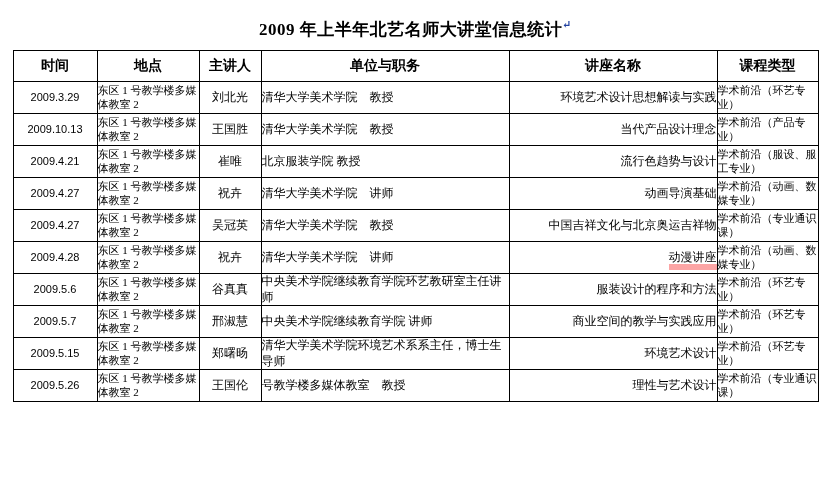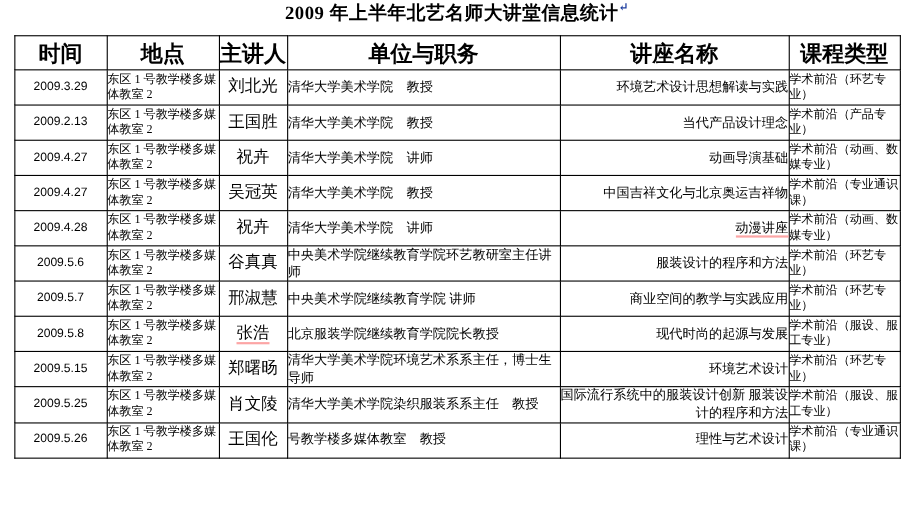--- a/index.html
+++ b/index.html
@@ -19,58 +19,58 @@
     height: 483px;
     position: relative;
     box-sizing: border-box;
     padding: 0;
   }
   .doc-title {
     text-align: center;
     font-size: 17px;
     font-weight: bold;
     letter-spacing: 0.5px;
-    padding: 0 0 9px 0;
+    padding: 18px 0 9px 0;
     font-family: "Liberation Serif", "DejaVu Serif", serif;
   }
   table.info-table {
     border-collapse: collapse;
     margin: 0 auto;
     width: 805px;
     table-layout: fixed;
   }
   table.info-table th,
   table.info-table td {
     border: 1px solid #000000;
     padding: 0;
     vertical-align: middle;
   }
   table.info-table th {
-    font-size: 20px;
+    font-size: 14px;
     font-weight: bold;
     text-align: center;
     height: 30px;
     font-family: "Liberation Serif", "DejaVu Serif", serif;
   }
   td.c-time {
     font-size: 11px;
     text-align: center;
     font-family: "Liberation Sans", sans-serif;
     padding: 2px 1px;
     line-height: 1.25;
   }
   td.c-place {
     font-size: 11px;
     text-align: left;
     padding: 2px 3px;
     line-height: 1.25;
     font-family: "Liberation Serif", "DejaVu Serif", serif;
   }
   td.c-speaker {
-    font-size: 15px;
+    font-size: 12px;
     text-align: center;
     padding: 2px 2px;
     line-height: 1.25;
     font-family: "Liberation Serif", "DejaVu Serif", serif;
   }
   td.c-unit {
     font-size: 12px;
     text-align: left;
     padding: 2px 4px;
     line-height: 1.3;
@@ -87,21 +87,21 @@
     font-size: 11px;
     text-align: left;
     padding: 2px 3px;
     line-height: 1.25;
     font-family: "Liberation Serif", "DejaVu Serif", serif;
   }
   .row-h {
     height: 32px;
   }
   .mark {
-    border-bottom: 2px solid #fca5a5;
+    border-bottom: 6px solid #fca5a5;
   }
   .title-mark {
     font-size: 11px;
     color: #1f3fa0;
     vertical-align: super;
   }
 </style>
 </head>
 <body>
 
@@ -133,28 +133,36 @@
     <tbody>
       <tr class="row-h">
         <td class="c-time">2009.3.29</td>
         <td class="c-place">东区 1 号教学楼多媒体教室 2</td>
         <td class="c-speaker">刘北光</td>
         <td class="c-unit">清华大学美术学院　教授</td>
         <td class="c-lecture">环境艺术设计思想解读与实践</td>
         <td class="c-type">学术前沿（环艺专业）</td>
       </tr>
       <tr class="row-h">
-        <td class="c-time">2009.2.13</td>
+        <td class="c-time">2009.10.13</td>
         <td class="c-place">东区 1 号教学楼多媒体教室 2</td>
         <td class="c-speaker">王国胜</td>
         <td class="c-unit">清华大学美术学院　教授</td>
         <td class="c-lecture">当代产品设计理念</td>
         <td class="c-type">学术前沿（产品专业）</td>
       </tr>
       <tr class="row-h">
+        <td class="c-time">2009.4.21</td>
+        <td class="c-place">东区 1 号教学楼多媒体教室 2</td>
+        <td class="c-speaker">崔唯</td>
+        <td class="c-unit">北京服装学院 教授</td>
+        <td class="c-lecture">流行色趋势与设计</td>
+        <td class="c-type">学术前沿（服设、服工专业）</td>
+      </tr>
+      <tr class="row-h">
         <td class="c-time">2009.4.27</td>
         <td class="c-place">东区 1 号教学楼多媒体教室 2</td>
         <td class="c-speaker">祝卉</td>
         <td class="c-unit">清华大学美术学院　讲师</td>
         <td class="c-lecture">动画导演基础</td>
         <td class="c-type">学术前沿（动画、数媒专业）</td>
       </tr>
       <tr class="row-h">
         <td class="c-time">2009.4.27</td>
         <td class="c-place">东区 1 号教学楼多媒体教室 2</td>
@@ -181,42 +189,26 @@
       </tr>
       <tr class="row-h">
         <td class="c-time">2009.5.7</td>
         <td class="c-place">东区 1 号教学楼多媒体教室 2</td>
         <td class="c-speaker">邢淑慧</td>
         <td class="c-unit">中央美术学院继续教育学院 讲师</td>
         <td class="c-lecture">商业空间的教学与实践应用</td>
         <td class="c-type">学术前沿（环艺专业）</td>
       </tr>
       <tr class="row-h">
-        <td class="c-time">2009.5.8</td>
-        <td class="c-place">东区 1 号教学楼多媒体教室 2</td>
-        <td class="c-speaker"><span class="mark">张浩</span></td>
-        <td class="c-unit">北京服装学院继续教育学院院长教授</td>
-        <td class="c-lecture">现代时尚的起源与发展</td>
-        <td class="c-type">学术前沿（服设、服工专业）</td>
-      </tr>
-      <tr class="row-h">
         <td class="c-time">2009.5.15</td>
         <td class="c-place">东区 1 号教学楼多媒体教室 2</td>
         <td class="c-speaker">郑曙旸</td>
         <td class="c-unit">清华大学美术学院环境艺术系系主任，博士生导师</td>
         <td class="c-lecture">环境艺术设计</td>
         <td class="c-type">学术前沿（环艺专业）</td>
-      </tr>
-      <tr class="row-h">
-        <td class="c-time">2009.5.25</td>
-        <td class="c-place">东区 1 号教学楼多媒体教室 2</td>
-        <td class="c-speaker">肖文陵</td>
-        <td class="c-unit">清华大学美术学院染织服装系系主任　教授</td>
-        <td class="c-lecture">国际流行系统中的服装设计创新 服装设计的程序和方法</td>
-        <td class="c-type">学术前沿（服设、服工专业）</td>
       </tr>
       <tr class="row-h">
         <td class="c-time">2009.5.26</td>
         <td class="c-place">东区 1 号教学楼多媒体教室 2</td>
         <td class="c-speaker">王国伦</td>
         <td class="c-unit">号教学楼多媒体教室　教授</td>
         <td class="c-lecture">理性与艺术设计</td>
         <td class="c-type">学术前沿（专业通识课）</td>
       </tr>
     </tbody>

